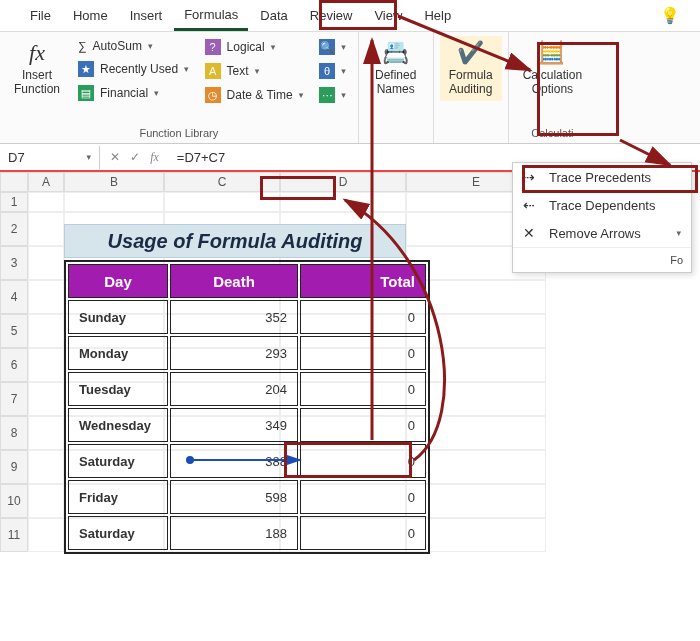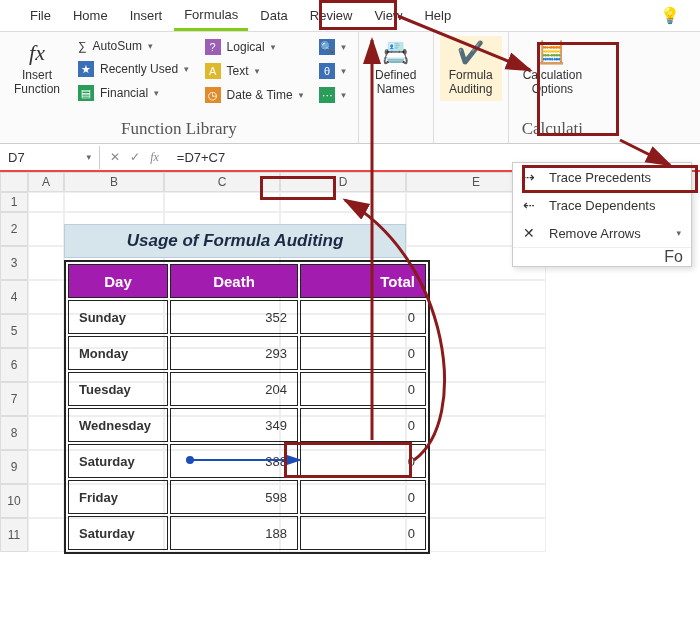--- a/index.html
+++ b/index.html
@@ -1,43 +1,43 @@
 <!DOCTYPE html>
 <html><head>
 <meta charset="utf-8">
 <style>
 * { box-sizing: border-box; margin: 0; padding: 0; font-family: 'Segoe UI', Arial, sans-serif; }
 body { background: #fff; width: 700px; height: 641px; position: relative; overflow: hidden; font-size: 13px; color: #333; }
 
 
 .tabs { display: flex; align-items: center; height: 32px; border-bottom: 1px solid #ddd; padding-left: 20px; gap: 2px; }
 .tab { padding: 6px 10px; cursor: pointer; }
-.tab.active { border-bottom: 3px solid #84cc16; }
+.tab.active { border-bottom: 3px solid #14532d; }
 .lightbulb { margin-left: auto; margin-right: 20px; font-size: 16px; }
 
 
 .ribbon { display: flex; height: 112px; border-bottom: 1px solid #ccc; background: #fbfbfb; }
 .group { display: flex; flex-direction: column; border-right: 1px solid #ddd; padding: 4px 6px 2px; }
 .group-body { flex: 1; display: flex; align-items: flex-start; gap: 4px; }
-.group-label { text-align: center; font-size: 17px; color: #555; padding: 2px 0; font-family: Liberation Serif, serif; }
+.group-label { text-align: center; font-size: 11px; color: #555; padding: 2px 0; }
 .vbtn { display: flex; flex-direction: column; align-items: center; justify-content: center; padding: 4px 8px; gap: 2px; min-width: 62px; }
 .vbtn .ic { font-size: 22px; }
 .vbtn .lbl { font-size: 12px; text-align: center; line-height: 1.2; }
 .col { display: flex; flex-direction: column; gap: 2px; }
 .hbtn { display: flex; align-items: center; gap: 6px; padding: 3px 6px; font-size: 12px; white-space: nowrap; }
 .sq { width: 16px; height: 16px; display: inline-flex; align-items: center; justify-content: center; font-size: 11px; color: #fff; }
 .sq.b { background: #3b6fb6; } .sq.g { background: #2a9d5a; } .sq.o { background: #e08b2c; } .sq.y { background: #e0b82c; } .sq.p { background: #9b5fb6; }
 .dd { font-size: 9px; color: #666; }
 .accent { background: #fff3d6; }
 
 
 .dd-panel { position: absolute; right: 8px; top: 162px; background: #fff; border: 1px solid #ccc; box-shadow: 2px 2px 6px rgba(0,0,0,.15); width: 180px; z-index: 5; }
 .dd-item { display: flex; align-items: center; gap: 8px; padding: 6px 10px; font-size: 13px; }
 .dd-ic { font-size: 14px; width: 18px; }
-.dd-foot { text-align: right; padding: 0 8px; font-size: 16px; border-top: 1px solid #eee; color: #444; }
+.dd-foot { text-align: right; padding: 6px 8px; font-size: 11px; border-top: 1px solid #eee; color: #444; }
 
 
 .fbar { display: flex; align-items: center; height: 28px; border-bottom: 2px solid #ef4444; }
 .namebox { width: 100px; padding: 4px 8px; border-right: 1px solid #ccc; font-size: 13px; display: flex; align-items: center; justify-content: space-between; }
 .fx-controls { display: flex; align-items: center; gap: 2px; padding: 0 6px; color: #888; }
 .fx-controls span { padding: 0 4px; font-size: 12px; }
 .formula-input { flex: 1; padding: 4px 8px; font-size: 13px; }
 
 
 .grid { position: relative; }
@@ -45,21 +45,21 @@
 .rh-spacer { width: 28px; border: 1px solid #ddd; background: #f3f3f3; }
 .ch { border: 1px solid #ddd; background: #f3f3f3; display: flex; align-items: center; justify-content: center; font-size: 12px; color: #555; }
 .ch-a { width: 36px; } .ch-b { width: 100px; } .ch-c { width: 116px; } .ch-d { width: 126px; } .ch-e { width: 140px; }
 .row { display: flex; height: 34px; }
 .row.short { height: 20px; }
 .rh { width: 28px; border: 1px solid #ddd; background: #f3f3f3; display: flex; align-items: center; justify-content: center; font-size: 12px; color: #555; }
 .cell { border: 1px solid #eee; }
 .ca { width: 36px; } .cb { width: 100px; } .cc { width: 116px; } .cd { width: 126px; } .ce { width: 140px; }
 
 
-.title-banner { position: absolute; left: 64px; top: 20px; width: 342px; height: 34px; background: #d6e4ec; border: 1px solid #bcd; display: flex; align-items: center; justify-content: center; font-size: 17px; font-weight: bold; font-style: italic; color: #1b2b44; margin-top: 32px; }
+.title-banner { position: absolute; left: 64px; top: 20px; width: 342px; height: 34px; background: #d6e4ec; border: 1px solid #bcd; display: flex; align-items: center; justify-content: center; font-size: 20px; font-weight: bold; font-style: italic; color: #1b2b44; margin-top: 32px; }
 .data-table { position: absolute; left: 64px; top: 88px; border: 2px solid #222; }
 .data-table th, .data-table td { border: 1px solid #222; height: 34px; padding: 0 10px; }
 .data-table th { background: #a21caf; color: #fff; font-weight: bold; font-size: 15px; }
 .data-table th.day { width: 100px; text-align: center; }
 .data-table th.death { width: 128px; text-align: center; }
 .data-table th.total { width: 126px; text-align: right; }
 .data-table td.day { text-align: left; font-weight: bold; }
 .data-table td.num { text-align: right; }
 
 

